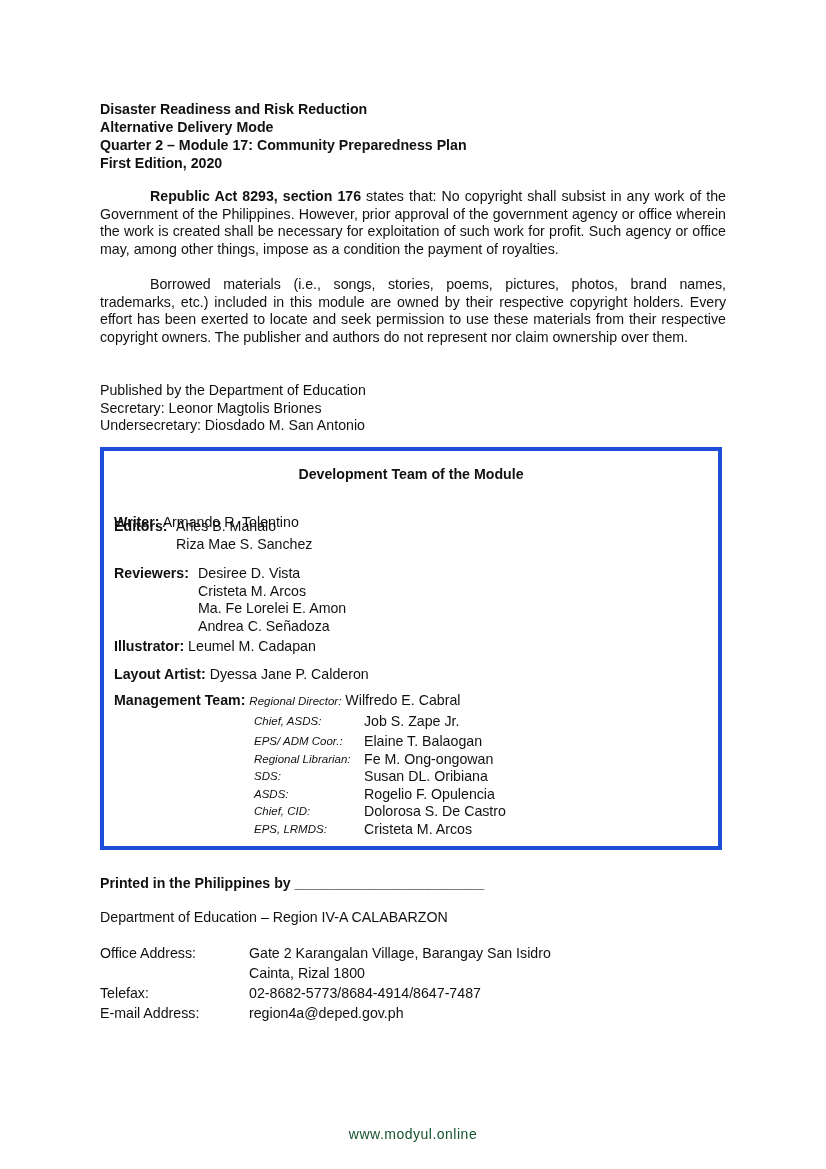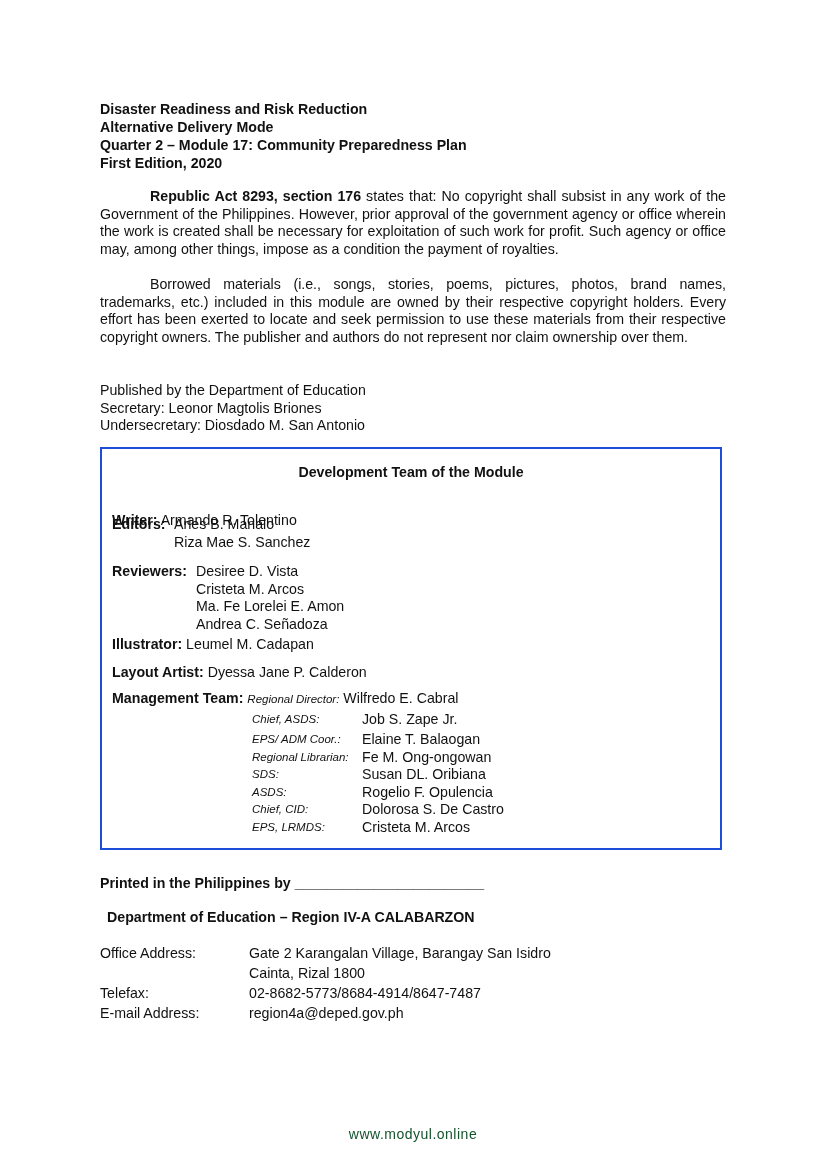--- a/index.html
+++ b/index.html
@@ -6,31 +6,31 @@
   body { width:826px; height:1169px; position:relative; overflow:hidden;
          font-family:"Liberation Sans", sans-serif; color:#111; font-size:14.2px; }
   .page { position:absolute; left:100px; top:0; width:626px; }
   .title-block { position:absolute; top:100px; left:0; font-weight:bold; line-height:18px; }
   .para { position:absolute; left:0; width:626px; line-height:17.6px; text-align:justify; }
   .para .indent { display:inline-block; width:50px; }
   #p1 { top:188px; }
   #p2 { top:276px; }
   .pub { position:absolute; top:382px; left:0; line-height:17.5px; }
   .team-box { position:absolute; top:447px; left:0; width:622px; height:403px;
-              border:2px solid #1d4ed8; box-sizing:border-box; }
+              border:4px solid #1d4ed8; box-sizing:border-box; }
   .team-title { position:absolute; top:15px; left:0; width:100%; text-align:center; font-weight:bold; }
   .row { position:absolute; left:10px; line-height:17.6px; }
   .b { font-weight:bold; }
   .sub { position:absolute; line-height:17.6px; }
   .mgmt-label { font-style:italic; font-size:11.5px; }
   .mrow { position:absolute; left:150px; height:17.6px; }
   .mrow .lab { position:absolute; left:0; font-style:italic; font-size:11.5px; top:2px; white-space:nowrap; }
   .mrow .val { position:absolute; left:110px; white-space:nowrap; }
   .printed { position:absolute; top:875px; left:0; font-weight:bold; }
-  .deped { position:absolute; top:909px; left:0; font-weight:bold;margin-left:7px; }
+  .deped { position:absolute; top:909px; left:0; font-weight:normal; }
   .addr { position:absolute; left:0; width:626px; }
   .addr .k { position:absolute; left:0; white-space:nowrap; }
   .addr .v { position:absolute; left:149px; white-space:nowrap; }
   .watermark { position:absolute; top:1126px; left:0; width:826px; text-align:center;
                color:#14532d; font-size:14px; letter-spacing:0.5px; }
 </style>
 </head>
 <body>
 
 <div class="page">

